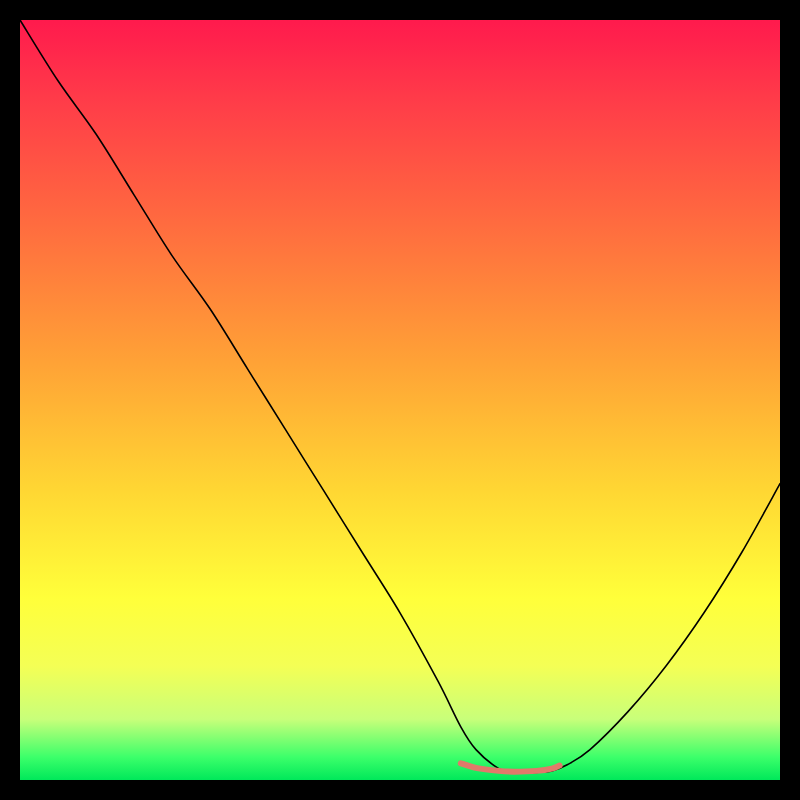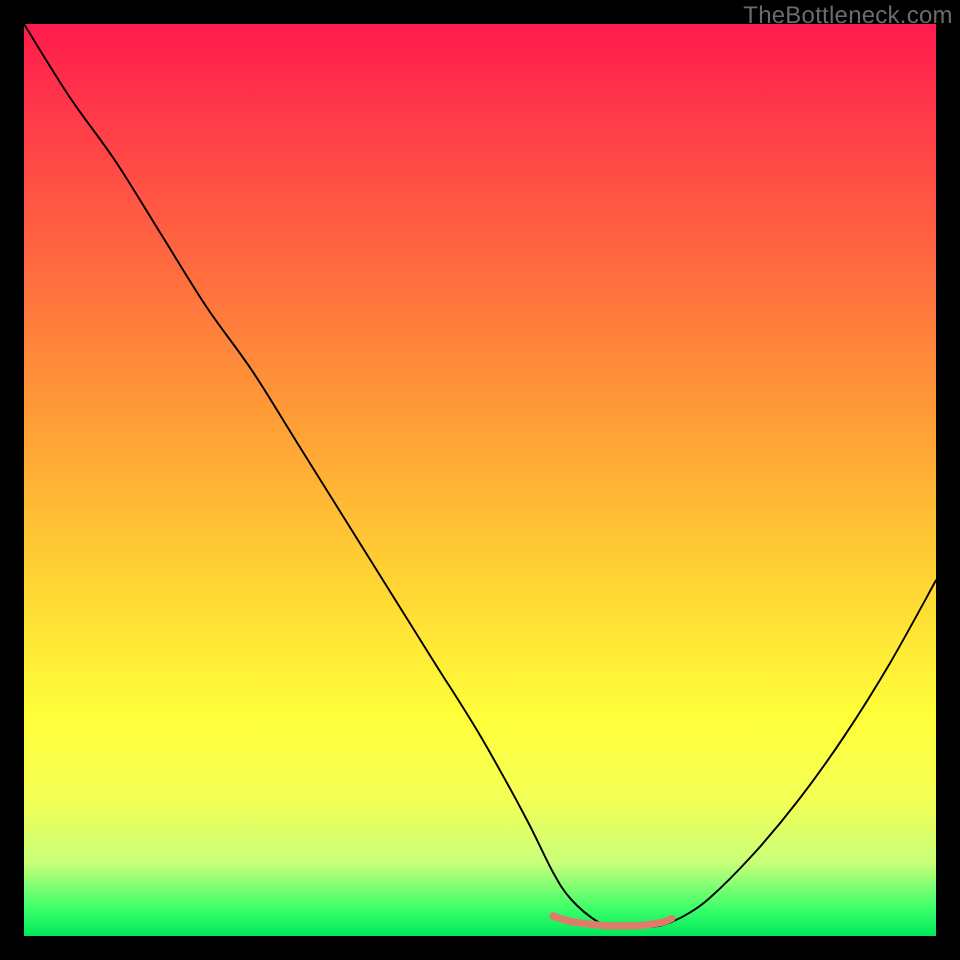--- a/index.html
+++ b/index.html
@@ -51,21 +51,20 @@
     top: 0;
     width: 760px;
     height: 760px;
     overflow: visible;
   }
 </style>
 </head>
 <body>
 
 <div class="frame">
-  <div class="watermark">TheBottleneck.com</div>
 
   <div class="plot-area">
     <svg class="curve" viewBox="0 0 760 760" preserveAspectRatio="none">
       <path id="path-main" fill="none" stroke-width="1.6" stroke-linecap="round" stroke-linejoin="round" stroke="#000000" d="M 0.00 0.00 C 6.33 10.13, 25.33 41.80, 38.00 60.80 C 50.67 79.80, 63.33 95.00, 76.00 114.00 C 88.67 133.00, 101.33 154.53, 114.00 174.80 C 126.67 195.07, 139.33 216.60, 152.00 235.60 C 164.67 254.60, 177.33 269.80, 190.00 288.80 C 202.67 307.80, 215.33 329.33, 228.00 349.60 C 240.67 369.87, 253.33 390.13, 266.00 410.40 C 278.67 430.67, 291.33 450.93, 304.00 471.20 C 316.67 491.47, 329.33 511.73, 342.00 532.00 C 354.67 552.27, 367.33 571.27, 380.00 592.80 C 392.67 614.33, 407.87 642.20, 418.00 661.20 C 428.13 680.20, 434.47 695.40, 440.80 706.80 C 447.13 718.20, 449.67 722.63, 456.00 729.60 C 462.33 736.57, 472.47 744.80, 478.80 748.60 C 485.13 752.40, 487.67 751.77, 494.00 752.40 C 500.33 753.03, 510.47 752.65, 516.80 752.40 C 523.13 752.15, 526.93 752.15, 532.00 750.88 C 537.07 749.61, 540.87 748.35, 547.20 744.80 C 553.53 741.25, 559.87 738.47, 570.00 729.60 C 580.13 720.73, 595.33 705.53, 608.00 691.60 C 620.67 677.67, 633.33 662.47, 646.00 646.00 C 658.67 629.53, 671.33 611.80, 684.00 592.80 C 696.67 573.80, 709.33 553.53, 722.00 532.00 C 734.67 510.47, 753.67 475.00, 760.00 463.60"></path>
       <path id="path-band" fill="none" stroke-width="6" stroke-linecap="round" stroke-linejoin="round" stroke="#e07a6a" d="M 440.80 743.28 C 443.33 744.04, 449.67 746.57, 456.00 747.84 C 462.33 749.11, 472.47 750.25, 478.80 750.88 C 485.13 751.51, 487.67 751.64, 494.00 751.64 C 500.33 751.64, 510.47 751.39, 516.80 750.88 C 523.13 750.37, 528.20 749.49, 532.00 748.60 C 535.80 747.71, 538.33 746.07, 539.60 745.56"></path>
     </svg>
   </div>
 </div>
 
 </body></html>

